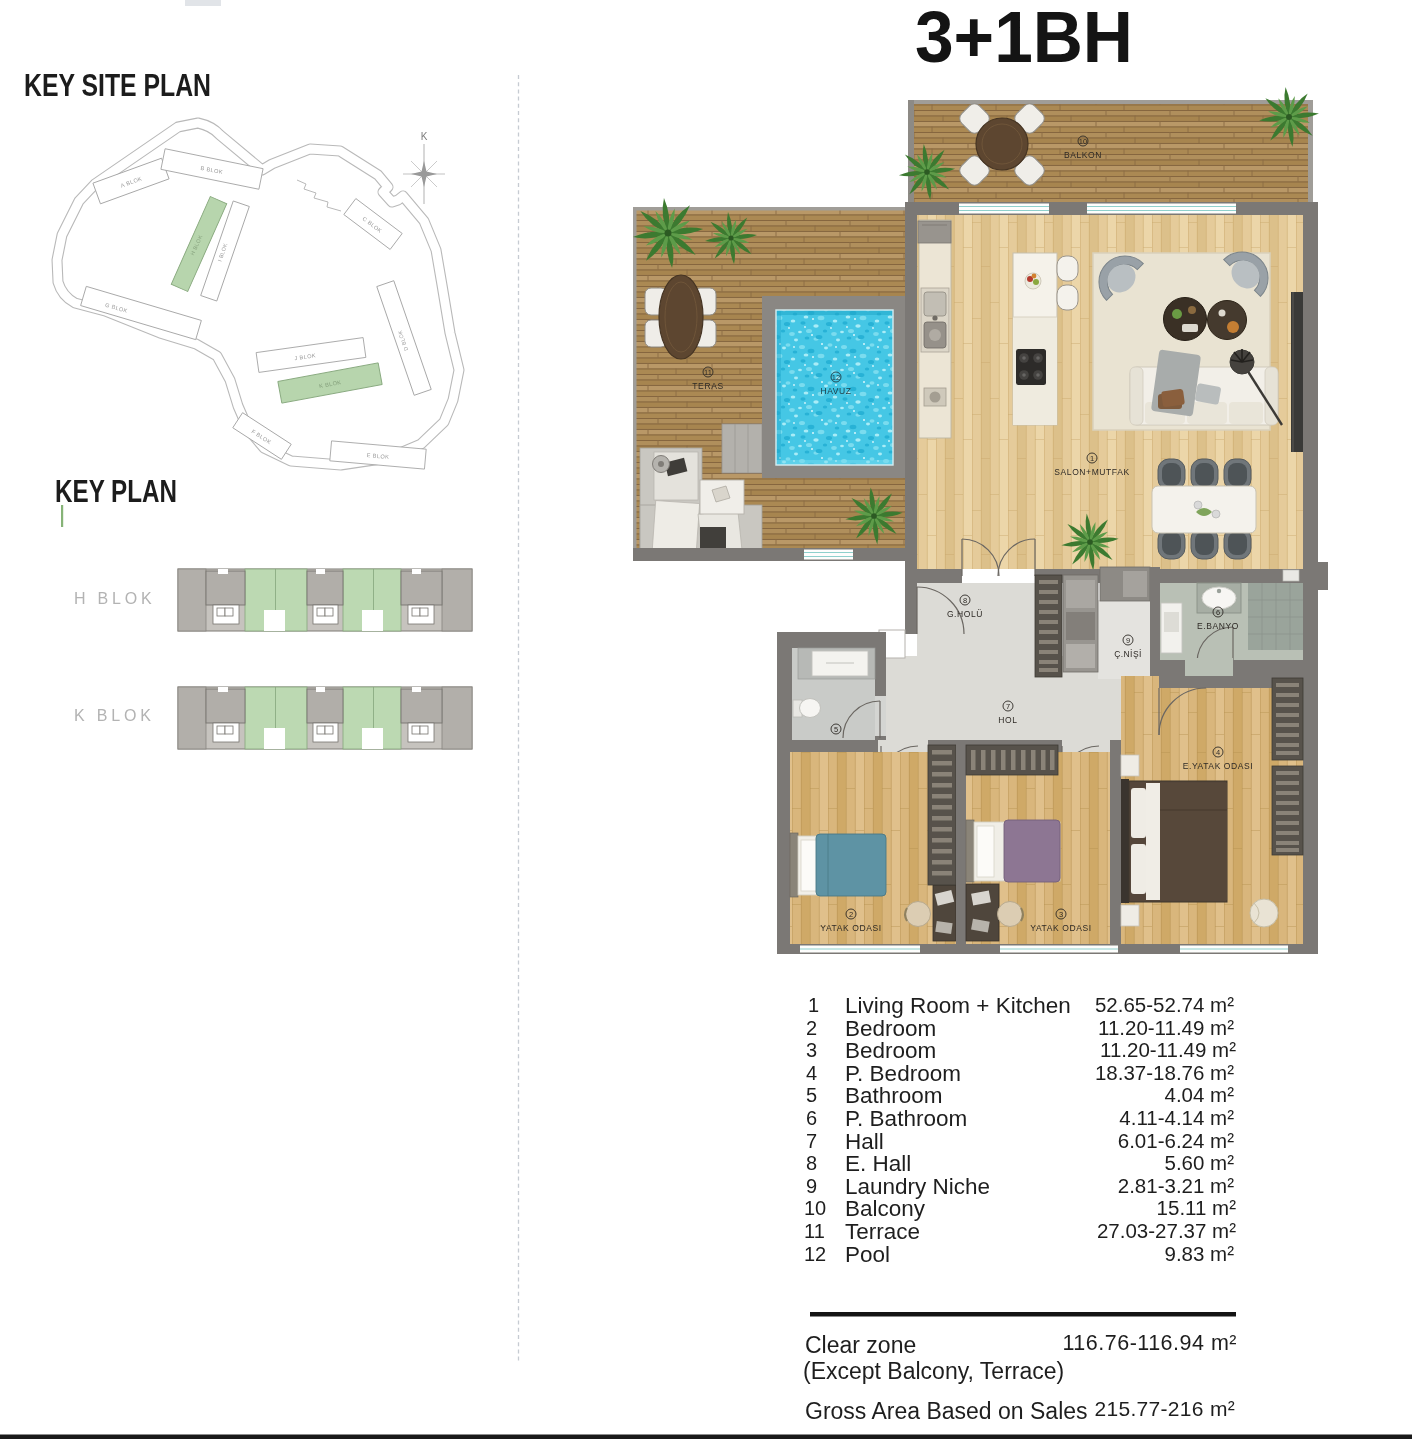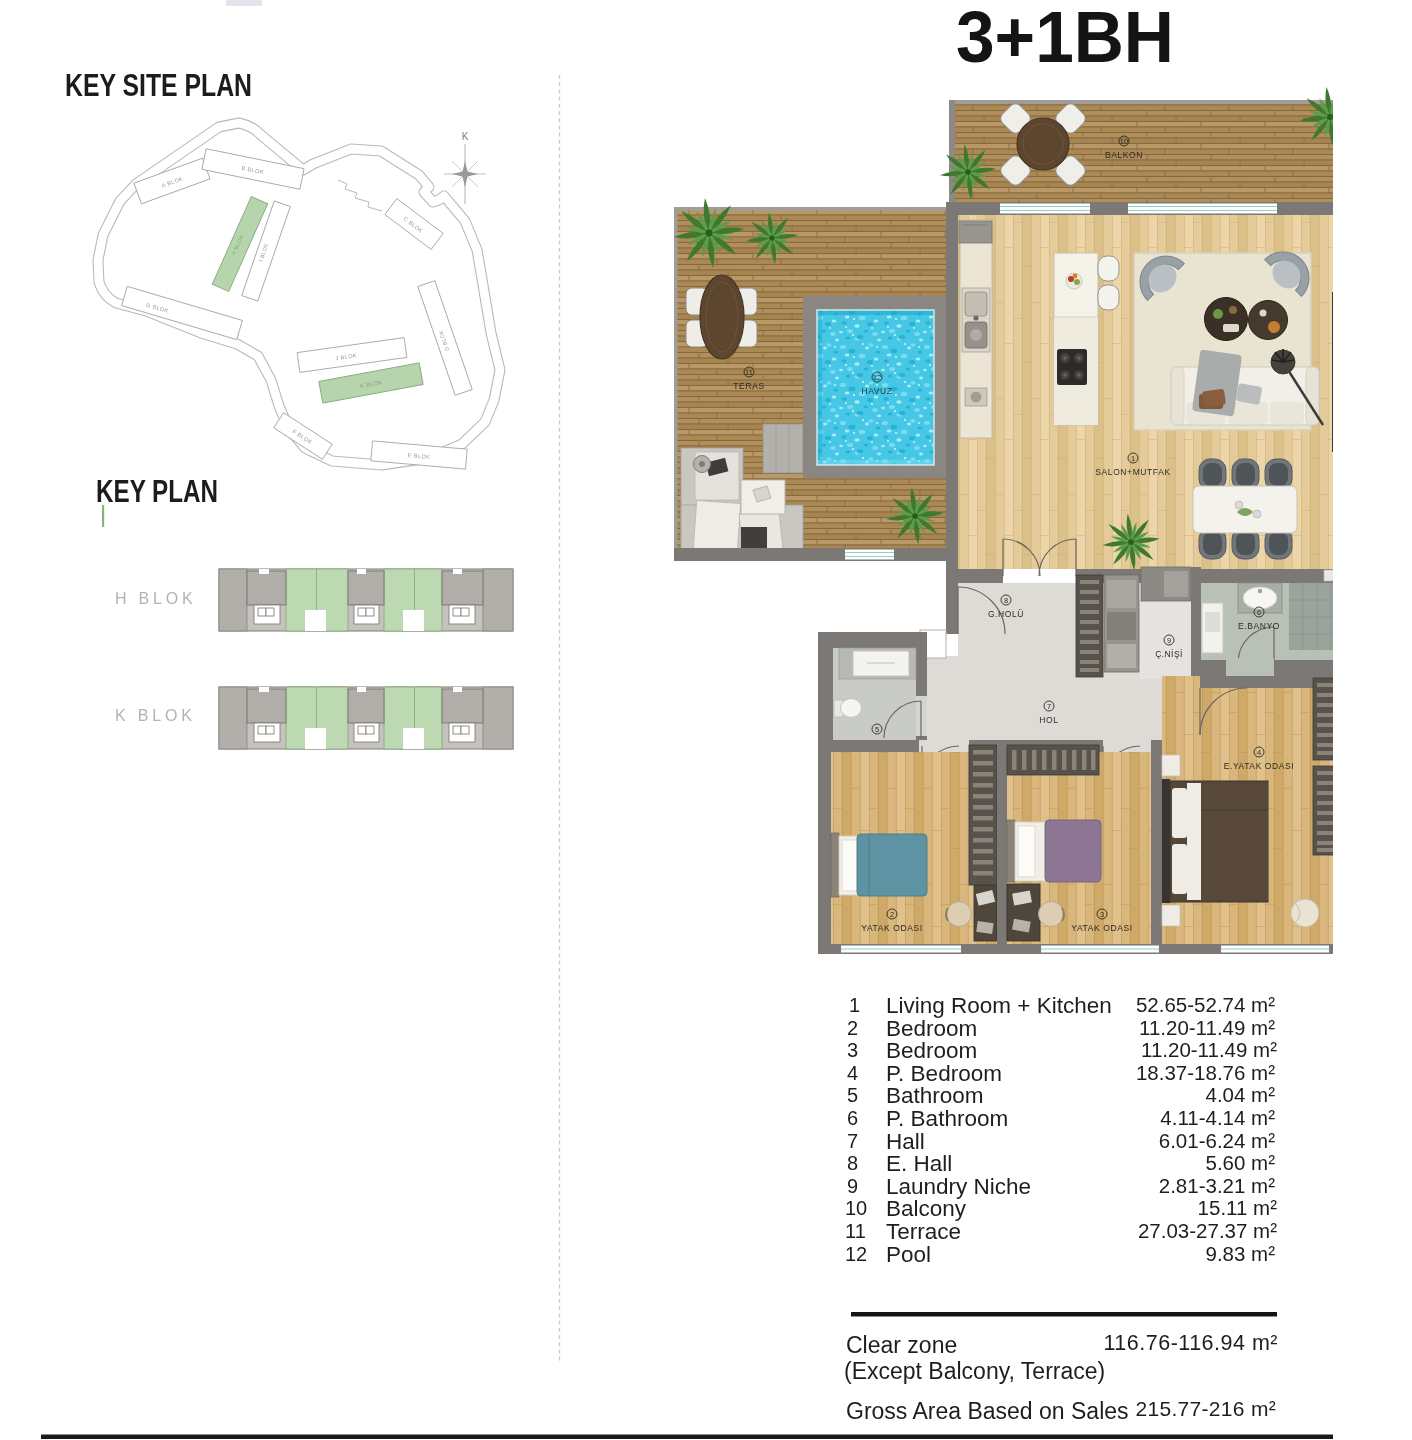--- a/index.html
+++ b/index.html
@@ -1,17 +1,17 @@
 <!DOCTYPE html>
 <html><head>
 <meta charset="utf-8">
 <style>
 html,body{margin:0;padding:0;background:#ffffff;}
 *{font-family:"Liberation Sans",sans-serif;}
-#page{position:relative;width:1292px;height:1440px;background:#fde047;overflow:hidden;margin-left:41px;}
+#page{position:relative;width:1412px;height:1440px;background:#fde047;overflow:hidden;}
 </style>
 </head>
 <body>
 <div id="page">
 <svg width="1412" height="1440" viewBox="0 0 1412 1440">
 <defs>
 <pattern id="pdeck" width="64" height="22" patternUnits="userSpaceOnUse">
  <rect width="64" height="22" fill="#b08f5c"></rect>
  <rect y="5.5" width="64" height="5.5" fill="#a7854f"></rect>
  <rect y="11" width="64" height="5.5" fill="#b99867"></rect>

